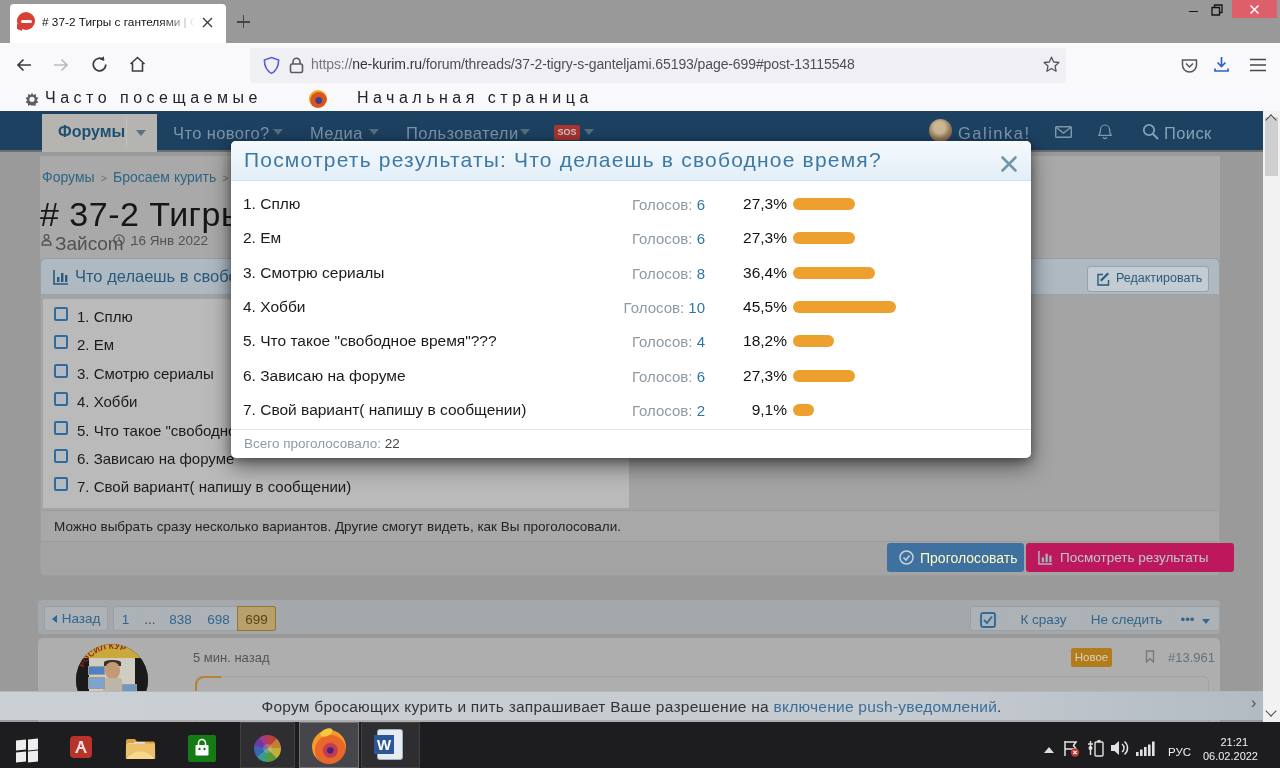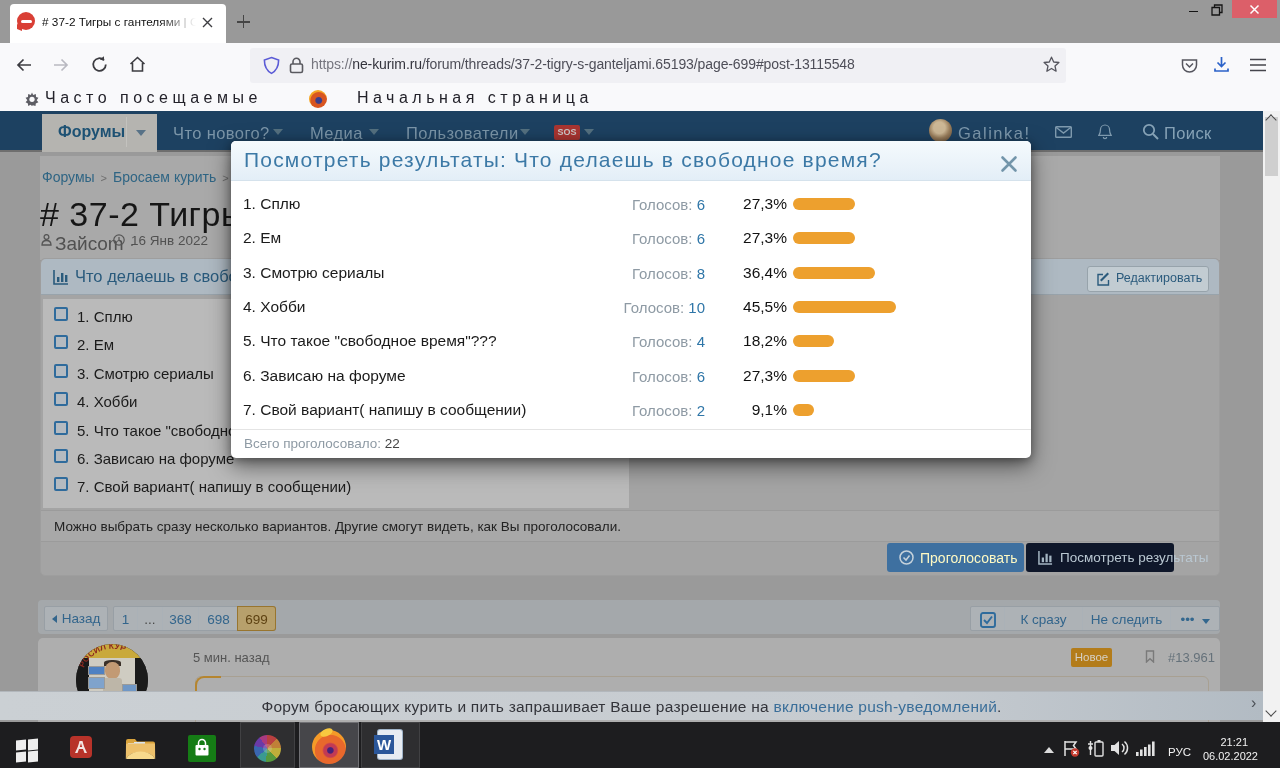--- a/index.html
+++ b/index.html
@@ -43,21 +43,21 @@
 #pollhead { left:0; top:0; width:1178px; height:36px; background:#aeb9c2; border-radius:5px 5px 0 0; border-bottom:1px solid #98a3ab; }
 #polltitle { left:34px; top:8px; font-size:16.5px; color:#295a7c; }
 #editbtn { left:1046px; top:7px; width:122px; height:26px; background:#c2ccd2; border:1px solid #97a3ab; border-radius:3px; font-size:12.5px; color:#2a5a7c; }
 #editbtn span { position:absolute; left:28px; top:4px; }
 .opt { left:13px; height:26px; font-size:15px; color:#1b1b1b; }
 .cb { left:0px; top:2px; width:14px; height:14px; border:2px solid #2f6b9c; border-radius:2px; background:#b4bac0; }
 .optlabel { position:absolute; left:23px; top:3px; white-space:nowrap; }
 #pollnote { left:0; top:251px; width:1178px; height:32px; background:#a8a8a8; border-top:1px solid #9b9b9b; border-bottom:1px solid #9b9b9b; font-size:13.5px; color:#222; line-height:31px; padding-left:13px; }
 .fbtn { top:284px; height:29px; border-radius:3px; font-size:14px; color:#fef9c3; }
 #votebtn { left:846px; width:137px; background:#3e70a0; }
-#resbtn { left:985px; width:148px; background:#0f172a; color:#bac8d2; font-size:13.5px;padding-left:24px; }
+#resbtn { left:985px; width:208px; background:#be185d; color:#bac8d2; font-size:13.5px;padding-left:24px; }
 .fbtn span { position:absolute; top:7px; white-space:nowrap; }
 
 #pgband { left:38px; top:489px; width:1182px; height:34px; background:#a4a8ab; border-radius:4px; }
 .pg { top:495px; height:25px; border:1px solid #989fa5; background:#adb2b6; color:#32658c; font-size:13.5px; text-align:center; line-height:23px; border-radius:2px; }
 
 #post { left:38px; top:527px; width:1182px; height:84px; background:#aeaeae; border-radius:5px 5px 0 0; }
 #newbadge { left:1033px; top:10px; width:41px; height:19px; background:#b37c1a; color:#d6d0c4; font-size:11.5px; text-align:center; line-height:19px; border-radius:2px; }
 #postnum { left:1130px; top:12px; font-size:13px; color:#65717a; }
 #msgbox { left:157px; top:38px; width:1014px; height:60px; border:1px solid #a8a092; border-radius:6px; }
 
@@ -260,21 +260,21 @@
         </svg>
         <span style="left:34px;">Посмотреть результаты</span>
       </div>
   </div>
 
   <div class="abs" id="pgband"></div>
   <div class="abs pg" style="left:44px;width:64px;"><span style="display:inline-block;width:0;height:0;border-top:4px solid transparent;border-bottom:4px solid transparent;border-right:5px solid #32658c;margin-right:5px;"></span>Назад</div>
   <div class="abs pg" style="left:113px;width:163px;padding:0;display:flex;">
     <div style="flex:0 0 24px;border-right:1px solid #aab1b7;line-height:25px;">1</div>
     <div style="flex:0 0 25px;border-right:1px solid #aab1b7;line-height:25px;color:#494949;">...</div>
-    <div style="flex:0 0 36px;border-right:1px solid #aab1b7;line-height:25px;">368</div>
+    <div style="flex:0 0 36px;border-right:1px solid #aab1b7;line-height:25px;">838</div>
     <div style="flex:0 0 39px;line-height:25px;">698</div>
     <div style="flex:1;line-height:25px;background:#b7a06c;color:#5e4212;box-shadow:0 0 0 1px #98752f;border-radius:0 2px 2px 0;">699</div>
   </div>
   <div class="abs pg" style="left:970px;width:250px;padding:0;display:flex;">
     <div style="flex:0 0 34px;border-right:1px solid #aab1b7;position:relative;">
         <svg style="left:9px;top:5px;" width="16" height="16" viewBox="0 0 16 16">
           <rect x="1" y="1" width="14" height="14" rx="2" fill="none" stroke="#2f6b9c" stroke-width="1.9"></rect>
           <path d="M4 8 L7 11 L12 4.5" fill="none" stroke="#2f6b9c" stroke-width="1.9"></path>
         </svg>
       </div>

